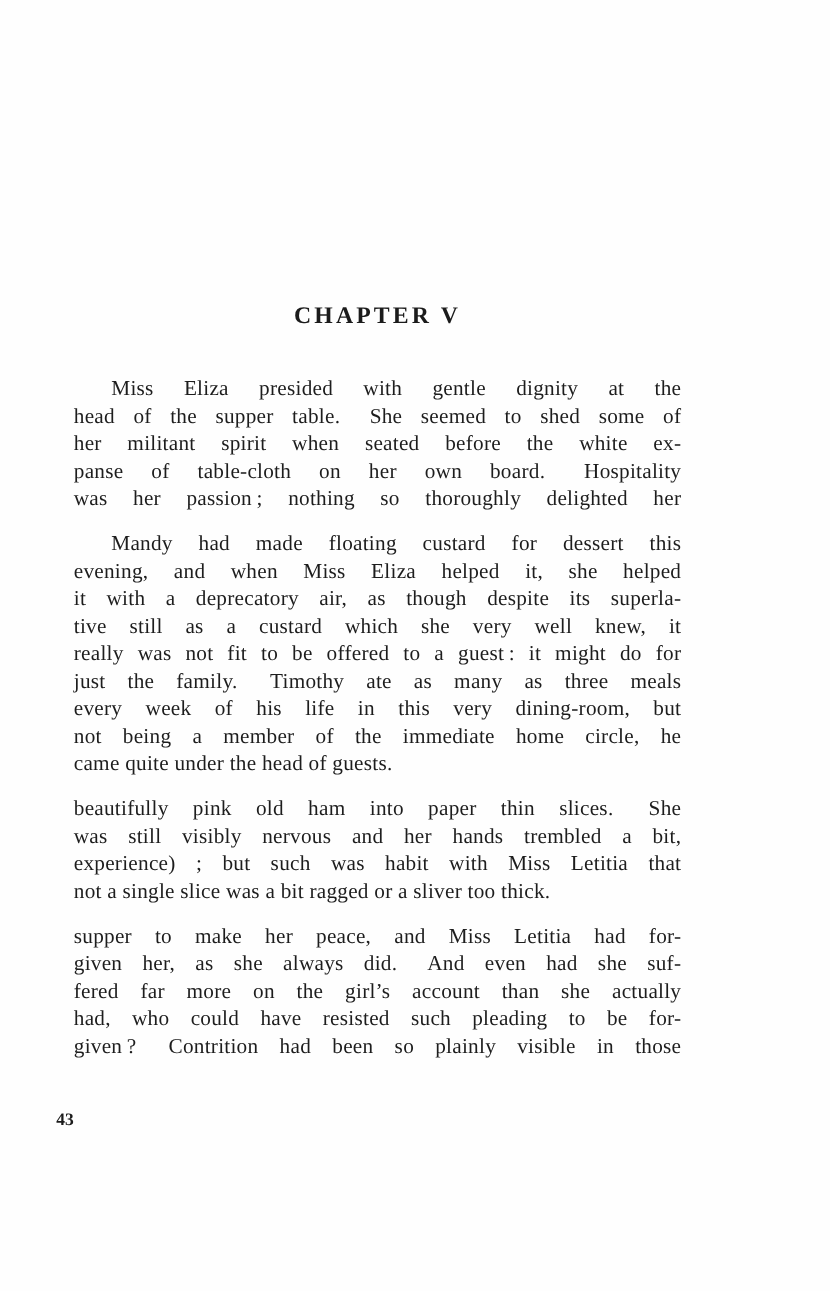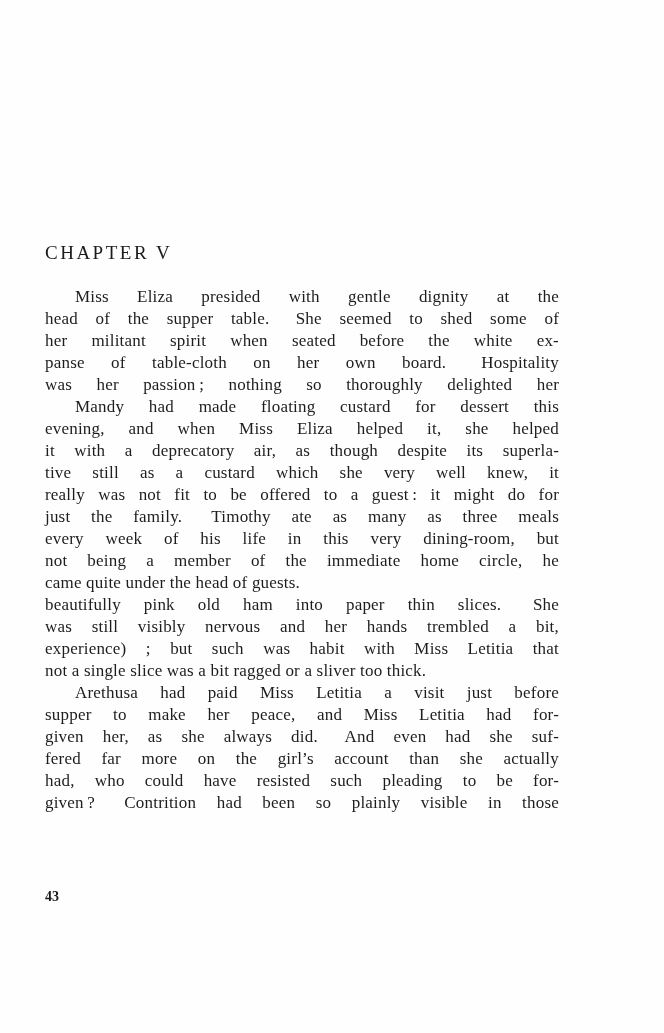--- a/index.html
+++ b/index.html
@@ -14,34 +14,35 @@
     background: #fefefe;
     overflow: hidden;
     font-family: "Liberation Serif", serif;
     color: #1d1d1d;
   }
   .chapter-heading {
     position: absolute;
     top: 243px;
     left: 45px;
     width: 514px;
+    text-align: center;
     font-size: 19px;
     line-height: 19px;
-    font-weight: 400;
+    font-weight: 700;
     letter-spacing: 2.5px;
     color: #1b1b1b;
   }
   .text-block {
     position: absolute;
     top: 286px;
     left: 45px;
     width: 514px;
   }
   .paragraph {
-    margin: 0;
+    margin: 14px;
     padding: 0;
   }
   .line {
     font-size: 17px;
     line-height: 22px;
     text-align: justify;
     text-align-last: justify;
     white-space: normal;
     letter-spacing: 0.2px;
   }
@@ -88,21 +89,20 @@
         <div class="line">not being a member of the immediate home circle, he</div>
         <div class="line para-end">came quite under the head of guests.</div>
       </div>
       <div class="paragraph">
         <div class="line">beautifully pink old ham into paper thin slices.  She</div>
         <div class="line">was still visibly nervous and her hands trembled a bit,</div>
         <div class="line">experience) ; but such was habit with Miss Letitia that</div>
         <div class="line para-end">not a single slice was a bit ragged or a sliver too thick.</div>
       </div>
       <div class="paragraph">
-        <div class="line indent">Arethusa had paid Miss Letitia a visit just before</div>
         <div class="line">supper to make her peace, and Miss Letitia had for-</div>
         <div class="line">given her, as she always did.  And even had she suf-</div>
         <div class="line">fered far more on the girl’s account than she actually</div>
         <div class="line">had, who could have resisted such pleading to be for-</div>
         <div class="line">given ?  Contrition had been so plainly visible in those</div>
       </div>
     </div>
 
   <div class="page-number">43</div>
 </div>

